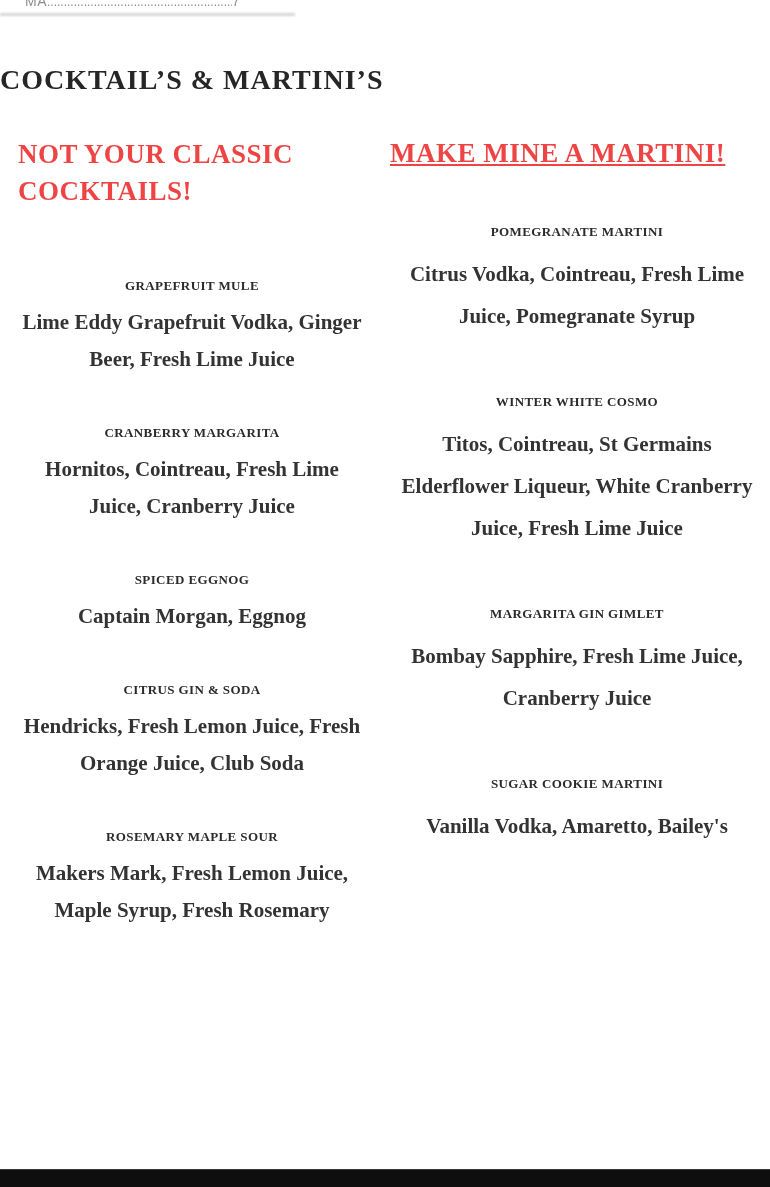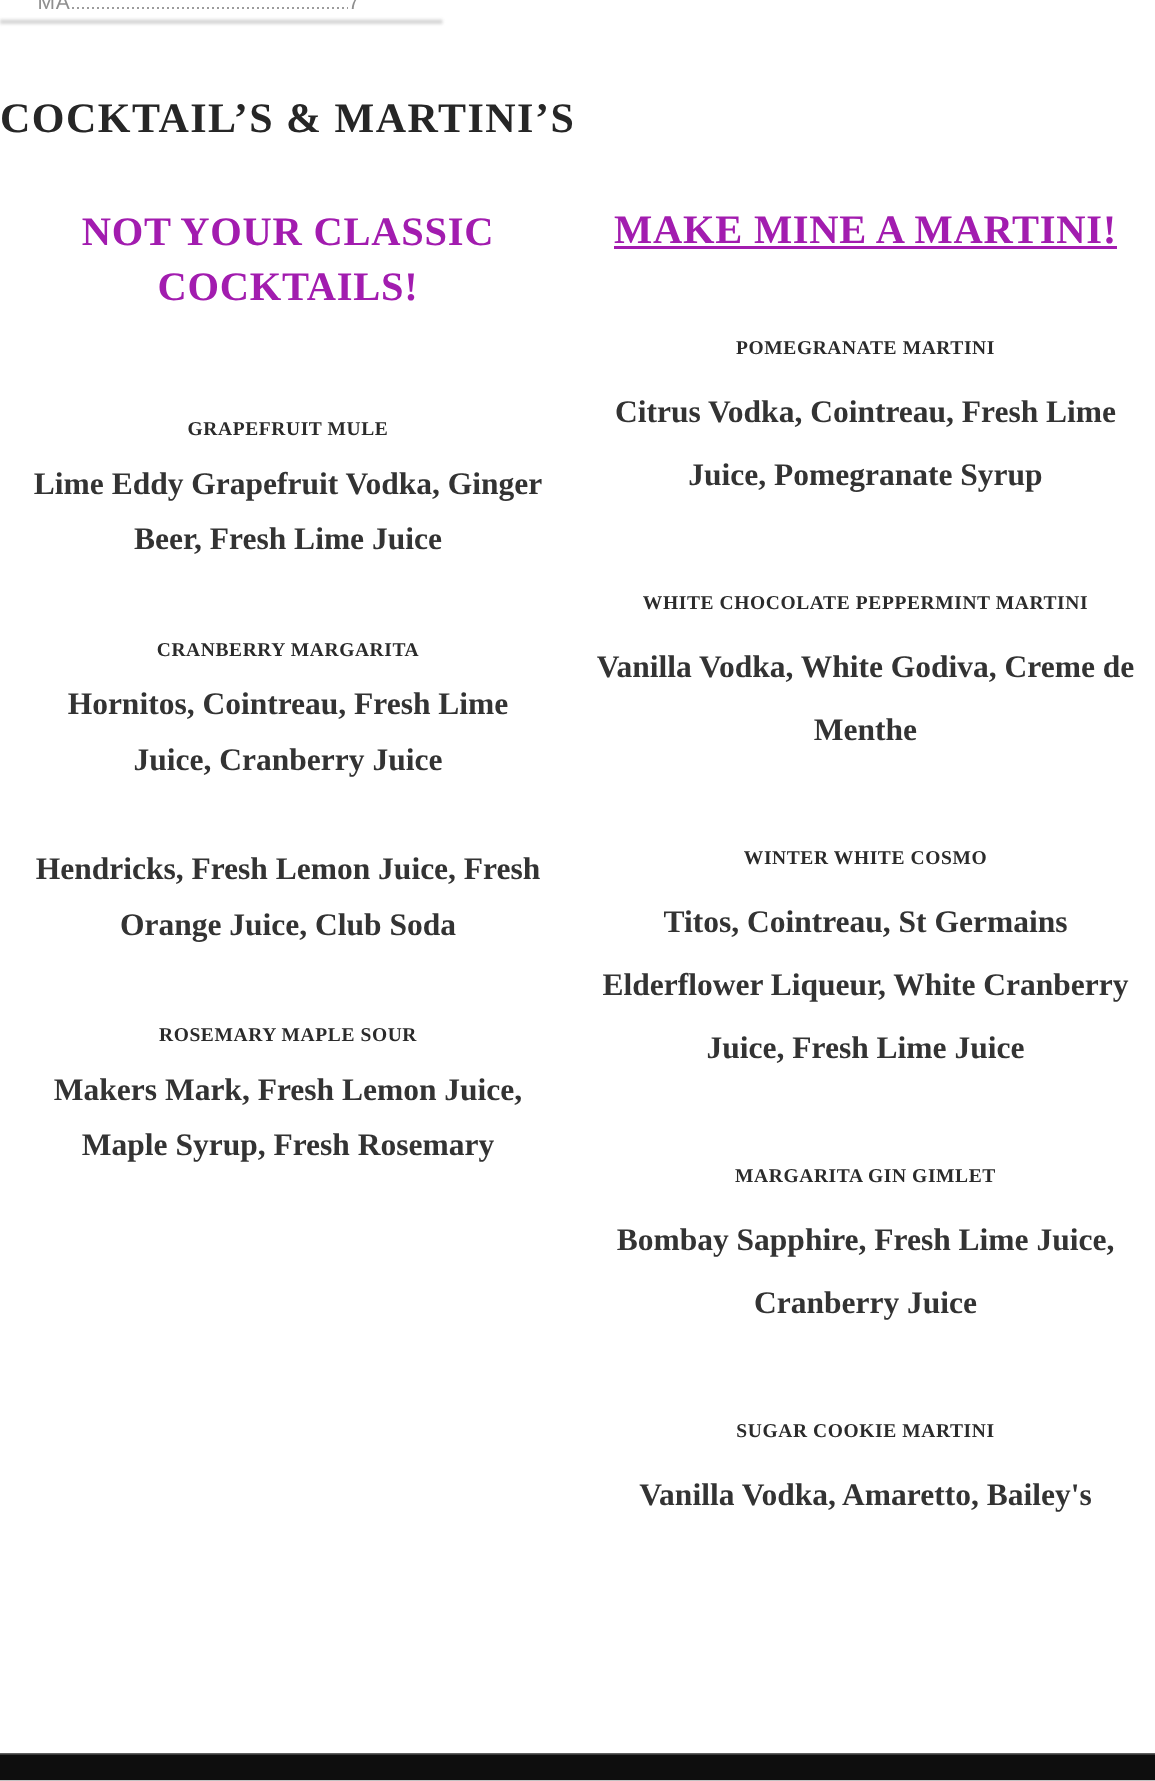--- a/index.html
+++ b/index.html
@@ -52,26 +52,26 @@
 
   
   .columns {
     display: grid;
     grid-template-columns: 348px 374px;
     column-gap: 24px;
     padding-left: 18px;
     margin-top: 40px;
   }
   .col-heading {
-    text-align: center;
+    text-align: left;
     font-size: 27px;
     font-weight: bold;
     line-height: 1.38;
     letter-spacing: 0.5px;
-    color: #a21caf;
+    color: #ef4444;
     margin-bottom: 56px;
   }
   .menu-item { text-align: center; }
   .item-name {
     font-size: 13px;
     font-weight: bold;
     letter-spacing: 0.4px;
     color: #2b2b2b;
   }
   .item-ingredients {
@@ -115,38 +115,39 @@
 
     <div class="menu-item">
       <div class="item-name">GRAPEFRUIT MULE</div>
       <div class="item-ingredients">Lime Eddy Grapefruit Vodka, Ginger Beer, Fresh Lime Juice</div>
     </div>
     <div class="menu-item">
       <div class="item-name">CRANBERRY MARGARITA</div>
       <div class="item-ingredients">Hornitos, Cointreau, Fresh Lime Juice, Cranberry Juice</div>
     </div>
     <div class="menu-item">
+      <div class="item-name">SPICED EGGNOG</div>
+      <div class="item-ingredients">Captain Morgan, Eggnog</div>
+    </div>
+    <div class="menu-item">
+      <div class="item-name">CITRUS GIN &amp; SODA</div>
       <div class="item-ingredients">Hendricks, Fresh Lemon Juice, Fresh Orange Juice, Club Soda</div>
     </div>
     <div class="menu-item">
       <div class="item-name">ROSEMARY MAPLE SOUR</div>
       <div class="item-ingredients">Makers Mark, Fresh Lemon Juice, Maple Syrup, Fresh Rosemary</div>
     </div>
   </div>
 
   <div class="col col-right">
     <h2 class="col-heading">MAKE MINE A MARTINI!</h2>
 
     <div class="menu-item">
       <div class="item-name">POMEGRANATE MARTINI</div>
       <div class="item-ingredients">Citrus Vodka, Cointreau, Fresh Lime Juice, Pomegranate Syrup</div>
-    </div>
-    <div class="menu-item">
-      <div class="item-name">WHITE CHOCOLATE PEPPERMINT MARTINI</div>
-      <div class="item-ingredients">Vanilla Vodka, White Godiva, Creme de Menthe</div>
     </div>
     <div class="menu-item">
       <div class="item-name">WINTER WHITE COSMO</div>
       <div class="item-ingredients">Titos, Cointreau, St Germains Elderflower Liqueur, White Cranberry Juice, Fresh Lime Juice</div>
     </div>
     <div class="menu-item">
       <div class="item-name">MARGARITA GIN GIMLET</div>
       <div class="item-ingredients">Bombay Sapphire, Fresh Lime Juice, Cranberry Juice</div>
     </div>
     <div class="menu-item">

